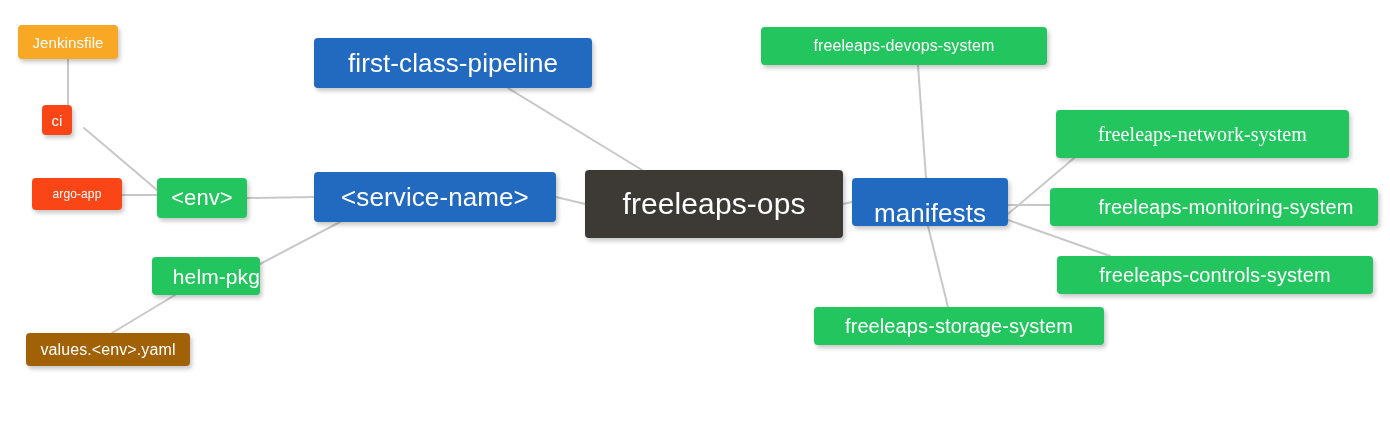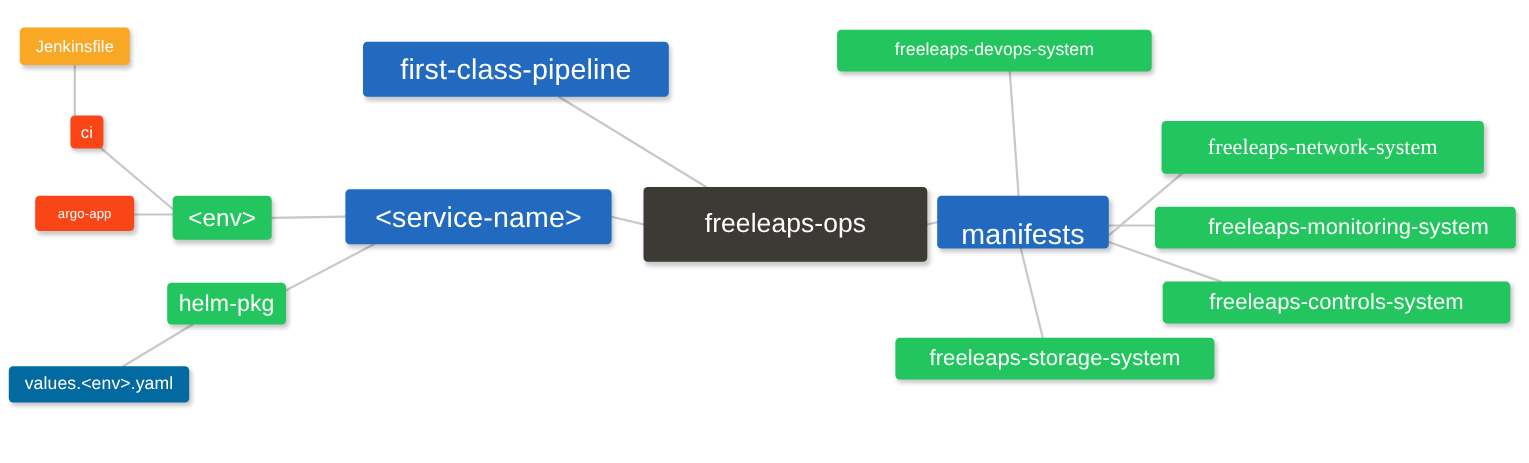--- a/index.html
+++ b/index.html
@@ -55,48 +55,48 @@
       <line x1="157" y1="195" x2="122" y2="195" stroke="#c8c8c8" stroke-width="2" stroke-linecap="round"></line>
       <line x1="68" y1="105" x2="68" y2="59" stroke="#c8c8c8" stroke-width="2" stroke-linecap="round"></line>
       <line x1="175" y1="295" x2="112" y2="333" stroke="#c8c8c8" stroke-width="2" stroke-linecap="round"></line>
       <line x1="926" y1="178" x2="918" y2="65" stroke="#c8c8c8" stroke-width="2" stroke-linecap="round"></line>
       <line x1="1008" y1="214" x2="1086" y2="148" stroke="#c8c8c8" stroke-width="2" stroke-linecap="round"></line>
       <line x1="1008" y1="205" x2="1050" y2="205" stroke="#c8c8c8" stroke-width="2" stroke-linecap="round"></line>
       <line x1="1008" y1="220" x2="1110" y2="256" stroke="#c8c8c8" stroke-width="2" stroke-linecap="round"></line>
       <line x1="928" y1="226" x2="948" y2="307" stroke="#c8c8c8" stroke-width="2" stroke-linecap="round"></line>
     </svg>
   <div id="node-layer">
-      <div class="node" style="left: 585px; top: 170px; width: 258px; height: 68px; background: rgb(61, 58, 54); font-size: 24px;">
+      <div class="node" style="left: 585px; top: 170px; width: 258px; height: 68px; background: rgb(61, 58, 54); font-size: 30px;">
         <span class="node-label">freeleaps-ops</span>
       </div>
       <div class="node" style="left: 314px; top: 172px; width: 242px; height: 50px; background: rgb(34, 105, 192); font-size: 26px; text-align: right;">
         <span class="node-label">&lt;service-name&gt;</span>
       </div>
       <div class="node" style="left: 852px; top: 178px; width: 156px; height: 48px; background: rgb(34, 105, 192); font-size: 26px; align-items: flex-end;">
         <span class="node-label">manifests</span>
       </div>
-      <div class="node" style="left: 314px; top: 38px; width: 278px; height: 50px; background: rgb(34, 105, 192); font-size: 26px; margin-left: 16px;">
+      <div class="node" style="left: 314px; top: 38px; width: 278px; height: 50px; background: rgb(34, 105, 192); font-size: 26px;">
         <span class="node-label">first-class-pipeline</span>
       </div>
       <div class="node" style="left: 157px; top: 178px; width: 90px; height: 40px; background: rgb(34, 197, 94); font-size: 22px;">
         <span class="node-label">&lt;env&gt;</span>
       </div>
-      <div class="node" style="left: 152px; top: 257px; width: 108px; height: 38px; background: rgb(34, 197, 94); font-size: 21px;">
+      <div class="node" style="left: 152px; top: 257px; width: 108px; height: 38px; background: rgb(34, 197, 94); font-size: 21px; justify-content: flex-end;">
         <span class="node-label">helm-pkg</span>
       </div>
-      <div class="node" style="left: 64px; top: 105px; width: 30px; height: 30px; background: rgb(250, 70, 22); font-size: 15px;">
+      <div class="node" style="left: 42px; top: 105px; width: 30px; height: 30px; background: rgb(250, 70, 22); font-size: 15px;">
         <span class="node-label">ci</span>
       </div>
       <div class="node" style="left: 18px; top: 25px; width: 100px; height: 34px; background: rgb(249, 168, 37); font-size: 15px;">
         <span class="node-label">Jenkinsfile</span>
       </div>
       <div class="node" style="left: 32px; top: 178px; width: 90px; height: 32px; background: rgb(250, 70, 22); font-size: 12px;">
         <span class="node-label">argo-app</span>
       </div>
-      <div class="node" style="left: 8px; top: 333px; width: 164px; height: 33px; background: #0369a1; font-size: 16px;">
+      <div class="node" style="left: 26px; top: 333px; width: 164px; height: 33px; background: #a16207; font-size: 16px;">
         <span class="node-label">values.&lt;env&gt;.yaml</span>
       </div>
       <div class="node" style="left: 761px; top: 27px; width: 286px; height: 38px; background: rgb(34, 197, 94); font-size: 16px;">
         <span class="node-label">freeleaps-devops-system</span>
       </div>
       <div class="node" style="left: 1056px; top: 110px; width: 293px; height: 48px; background: rgb(34, 197, 94); font-size: 20px; font-family: Liberation Serif, serif;">
         <span class="node-label">freeleaps-network-system</span>
       </div>
       <div class="node" style="left: 1050px; top: 188px; width: 328px; height: 38px; background: rgb(34, 197, 94); font-size: 20px; padding-left: 24px;">
         <span class="node-label">freeleaps-monitoring-system</span>

